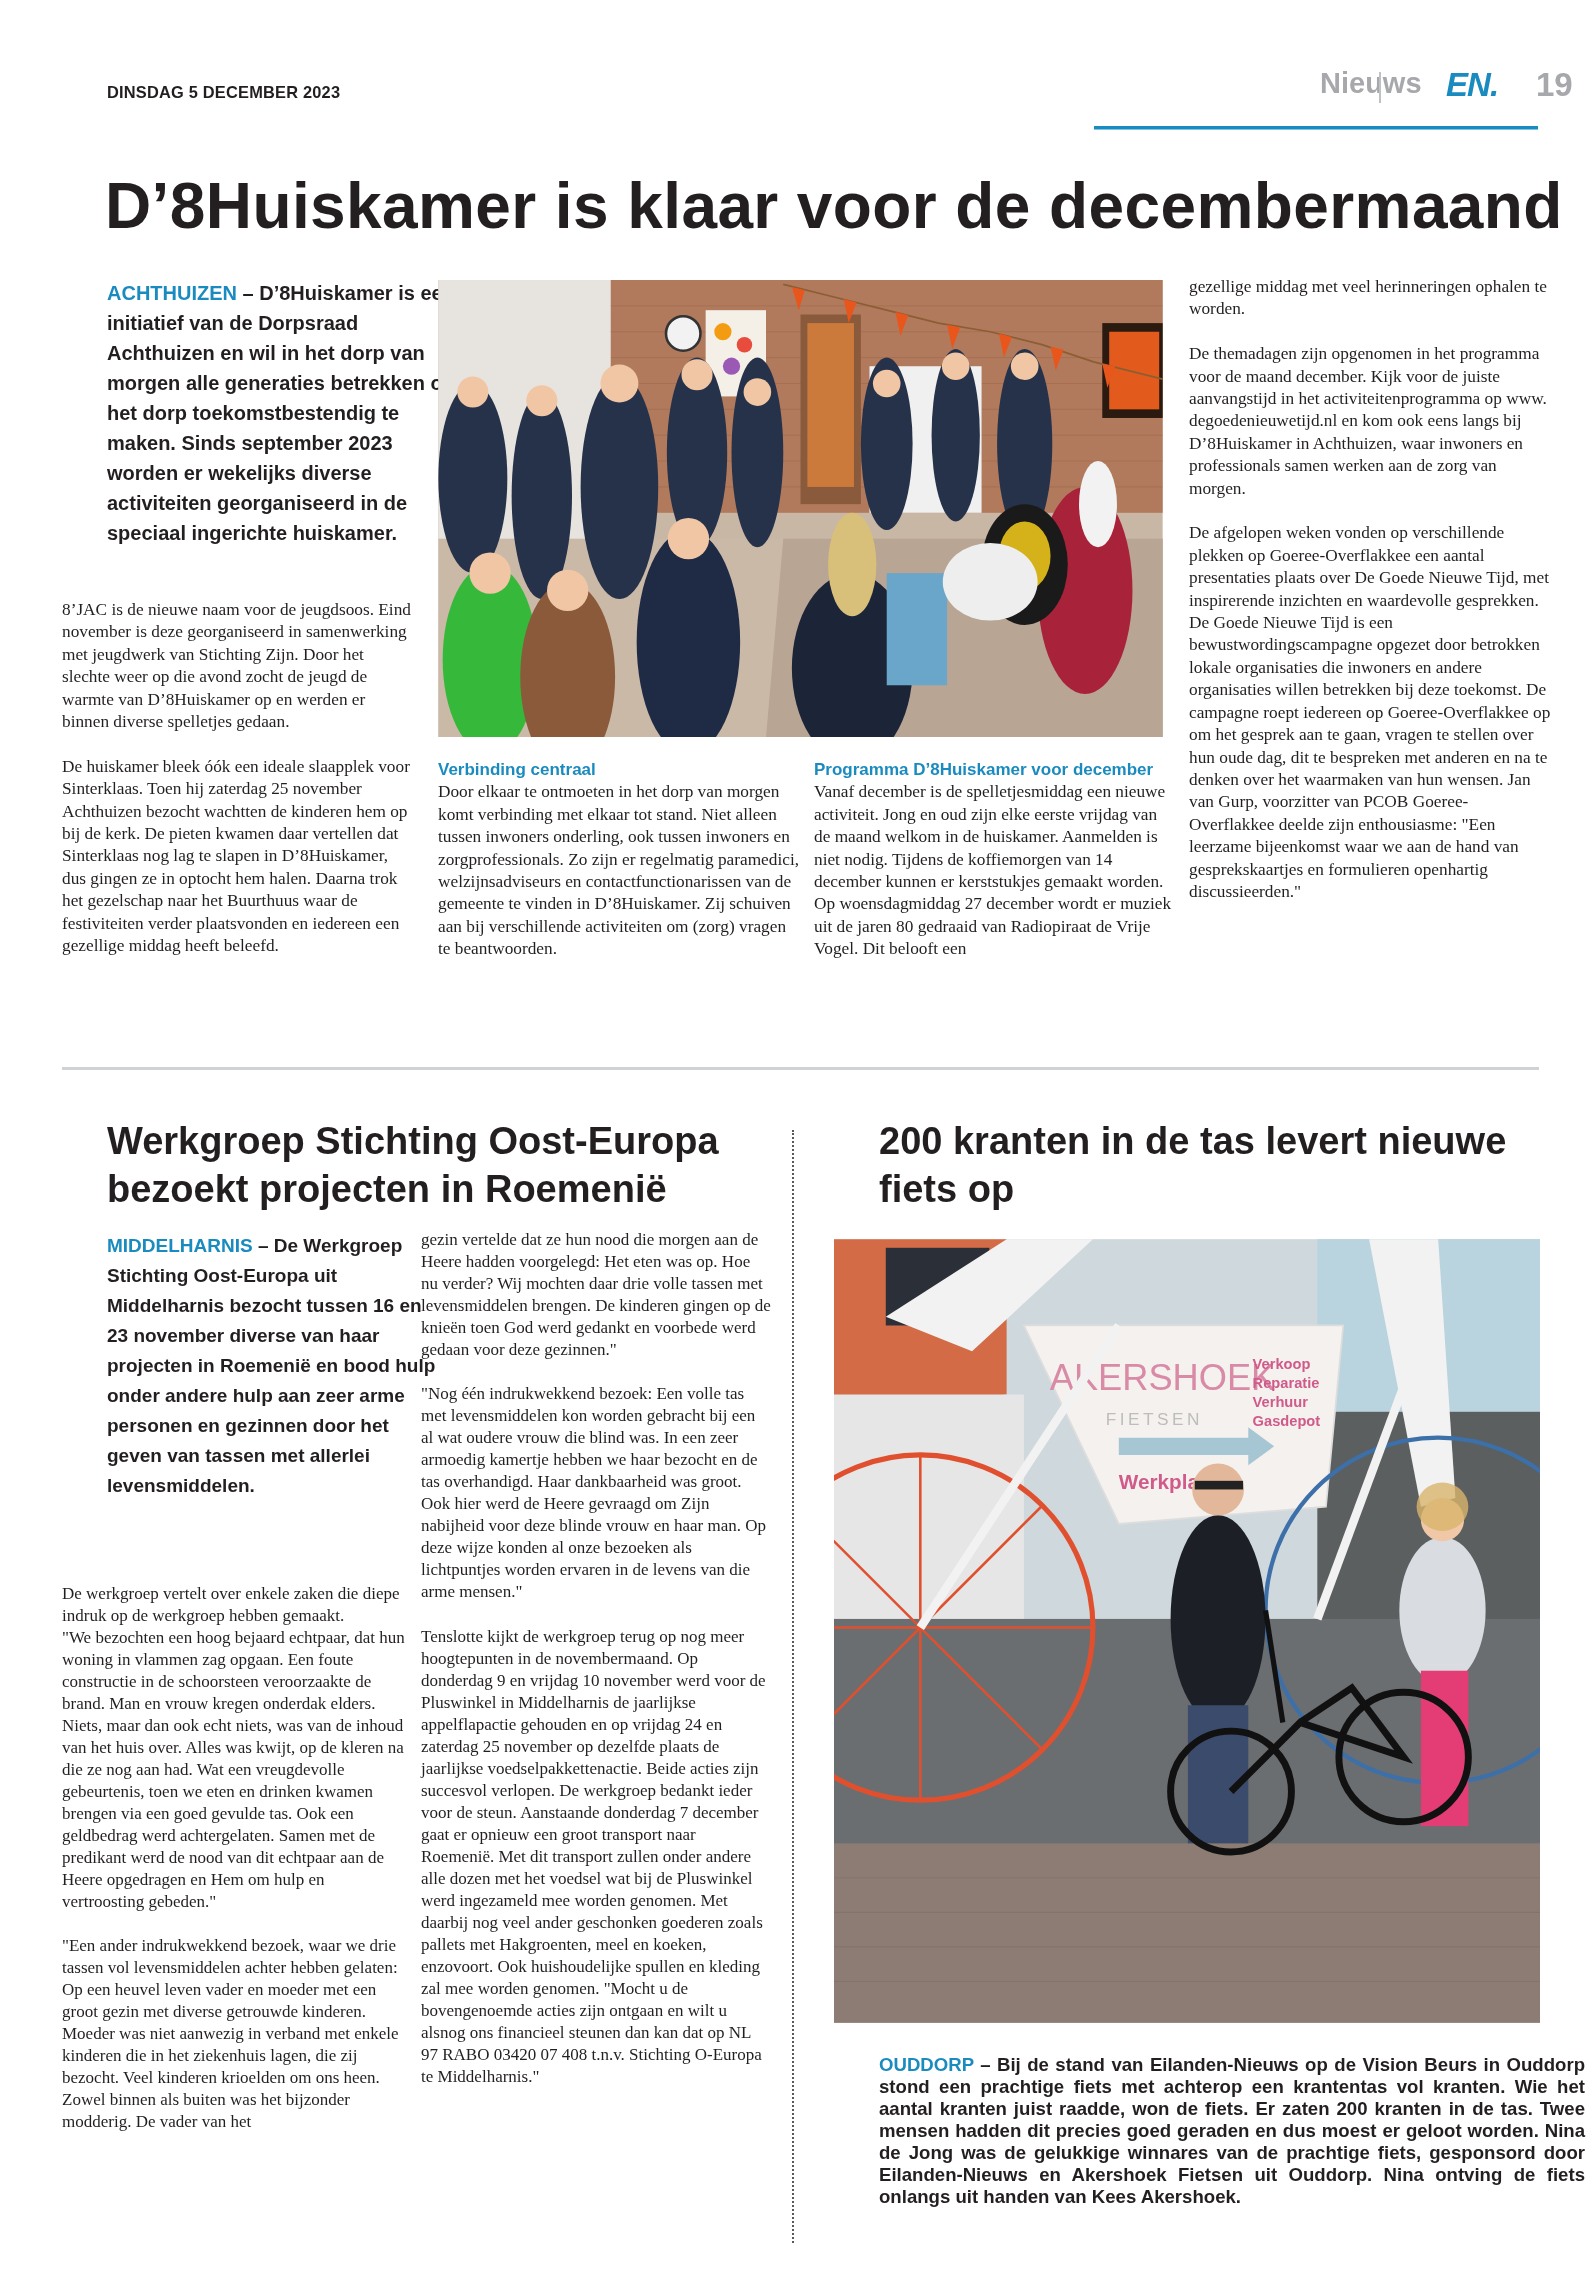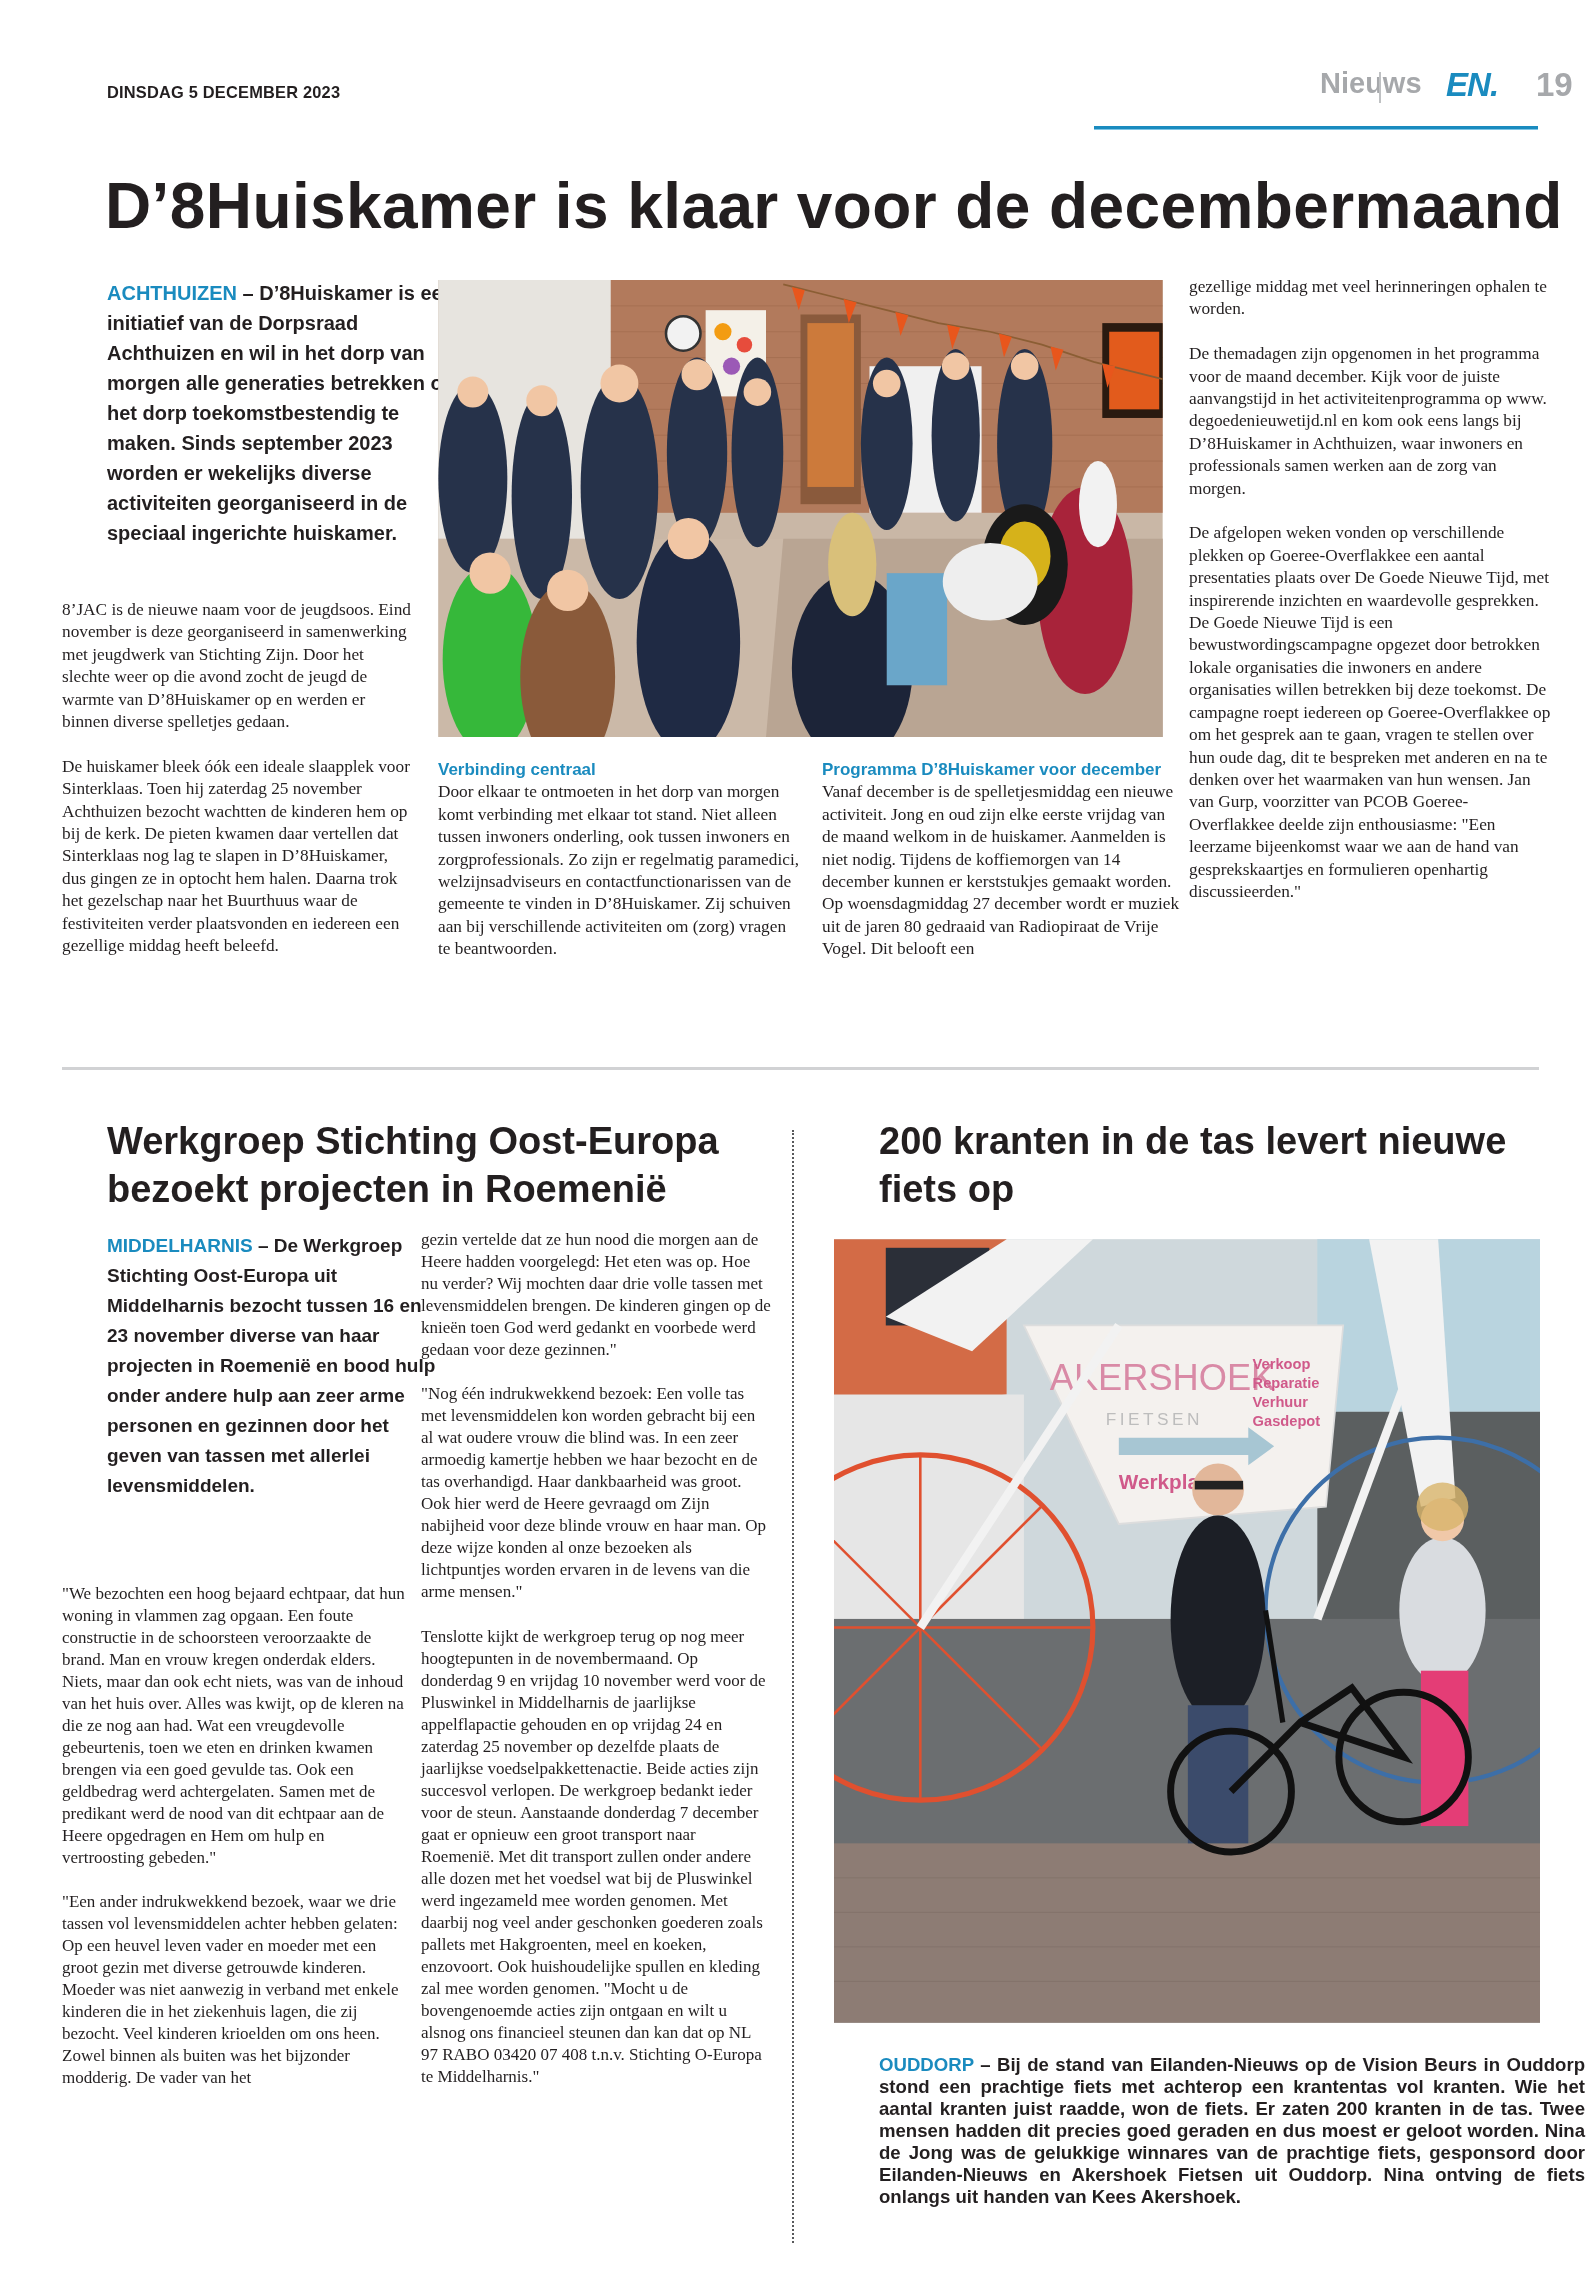--- a/index.html
+++ b/index.html
@@ -18,21 +18,21 @@
   #header-rule { left:1094px; top:126px; width:444px; height:2.6px; background:#1a8bbf; }
   #header-rule2 { left:1094px; top:129px; width:444px; height:0.9px; background:#7dc5e6; }
 
   
   #a1-title { left:60px; top:169px; font-size:64px; font-weight:bold; letter-spacing:0.4px; color:#231f20; white-space:nowrap; }
   #a1-lead { left:62px; top:278px; width:354px; font-size:20px; font-weight:bold; line-height:30px; }
   .body { font-size:17.3px; line-height:22.4px; }
   #a1-col1 { left:62px; top:599px; width:354px; }
   #a1-photo { left:438px; top:280px; width:725px; height:457px; }
   #a1-col2 { left:438px; top:759px; width:362px; }
-  #a1-col3 { left:814px; top:759px; width:362px;margin-left:8px; }
+  #a1-col3 { left:814px; top:759px; width:362px; }
   #a1-col4 { left:1189px; top:276px; width:362px; }
   .subhead { font-family:"Liberation Sans","DejaVu Sans",sans-serif; font-weight:bold; font-size:17px; color:#1a8bbf; line-height:22.4px; }
   p { margin:0; }
   .gap { margin-top:22.4px; }
 
   #section-rule { left:62px; top:1067px; width:1477px; height:2.6px; background:#d1d2d4; }
 
   
   #a2-title { left:62px; top:1117px; width:708px; font-size:38px; font-weight:bold; line-height:48px; color:#231f20; }
   #a2-lead { left:62px; top:1231px; width:332px; font-size:19px; font-weight:bold; line-height:30px; }
@@ -157,20 +157,21 @@
   <p class="gap">De afgelopen weken vonden op verschillende plekken op Goeree-Overflakkee een aantal presentaties plaats over De Goede Nieuwe Tijd, met inspirerende inzichten en waardevolle gesprekken. De Goede Nieuwe Tijd is een bewustwordingscampagne opgezet door betrokken lokale organisaties die inwoners en andere organisaties willen betrekken bij deze toekomst. De campagne roept iedereen op Goeree-Overflakkee op om het gesprek aan te gaan, vragen te stellen over hun oude dag, dit te bespreken met anderen en na te denken over het waarmaken van hun wensen. Jan van Gurp, voorzitter van PCOB Goeree-Overflakkee deelde zijn enthousiasme: "Een leerzame bijeenkomst waar we aan de hand van gesprekskaartjes en formulieren openhartig discussieerden."</p>
 </div>
 
 <div id="section-rule" class="abs"></div>
 
 <div id="a2-title" class="abs sans">Werkgroep Stichting Oost-Europa bezoekt projecten in Roemenië</div>
 <div id="a2-lead" class="abs sans">
   <span class="accent">MIDDELHARNIS</span><span> – De Werkgroep Stichting Oost-Europa uit Middelharnis bezocht tussen 16 en 23 november diverse van haar projecten in Roemenië en bood hulp onder andere hulp aan zeer arme personen en gezinnen door het geven van tassen met allerlei levensmiddelen.</span>
 </div>
 <div id="a2-col1" class="abs serif">
+  <p>De werkgroep vertelt over enkele zaken die diepe indruk op de werkgroep hebben gemaakt.</p>
   <p>"We bezochten een hoog bejaard echtpaar, dat hun woning in vlammen zag opgaan. Een foute constructie in de schoorsteen veroorzaakte de brand. Man en vrouw kregen onderdak elders. Niets, maar dan ook echt niets, was van de inhoud van het huis over. Alles was kwijt, op de kleren na die ze nog aan had. Wat een vreugdevolle gebeurtenis, toen we eten en drinken kwamen brengen via een goed gevulde tas. Ook een geldbedrag werd achtergelaten. Samen met de predikant werd de nood van dit echtpaar aan de Heere opgedragen en Hem om hulp en vertroosting gebeden."</p>
   <p class="gap">"Een ander indrukwekkend bezoek, waar we drie tassen vol levensmiddelen achter hebben gelaten: Op een heuvel leven vader en moeder met een groot gezin met diverse getrouwde kinderen. Moeder was niet aanwezig in verband met enkele kinderen die in het ziekenhuis lagen, die zij bezocht. Veel kinderen krioelden om ons heen. Zowel binnen als buiten was het bijzonder modderig. De vader van het</p>
 </div>
 <div id="a2-col2" class="abs serif">
   <p>gezin vertelde dat ze hun nood die morgen aan de Heere hadden voorgelegd: Het eten was op. Hoe nu verder? Wij mochten daar drie volle tassen met levensmiddelen brengen. De kinderen gingen op de knieën toen God werd gedankt en voorbede werd gedaan voor deze gezinnen."</p>
   <p class="gap">"Nog één indrukwekkend bezoek: Een volle tas met levensmiddelen kon worden gebracht bij een al wat oudere vrouw die blind was. In een zeer armoedig kamertje hebben we haar bezocht en de tas overhandigd. Haar dankbaarheid was groot. Ook hier werd de Heere gevraagd om Zijn nabijheid voor deze blinde vrouw en haar man. Op deze wijze konden al onze bezoeken als lichtpuntjes worden ervaren in de levens van die arme mensen."</p>
   <p class="gap">Tenslotte kijkt de werkgroep terug op nog meer hoogtepunten in de novembermaand. Op donderdag 9 en vrijdag 10 november werd voor de Pluswinkel in Middelharnis de jaarlijkse appelflapactie gehouden en op vrijdag 24 en zaterdag 25 november op dezelfde plaats de jaarlijkse voedselpakkettenactie. Beide acties zijn succesvol verlopen. De werkgroep bedankt ieder voor de steun. Aanstaande donderdag 7 december gaat er opnieuw een groot transport naar Roemenië. Met dit transport zullen onder andere alle dozen met het voedsel wat bij de Pluswinkel werd ingezameld mee worden genomen. Met daarbij nog veel ander geschonken goederen zoals pallets met Hakgroenten, meel en koeken, enzovoort. Ook huishoudelijke spullen en kleding zal mee worden genomen. "Mocht u de bovengenoemde acties zijn ontgaan en wilt u alsnog ons financieel steunen dan kan dat op NL 97 RABO 03420 07 408 t.n.v. Stichting O-Europa te Middelharnis."</p>
 </div>
 
 <div id="vdots" class="abs"></div>

